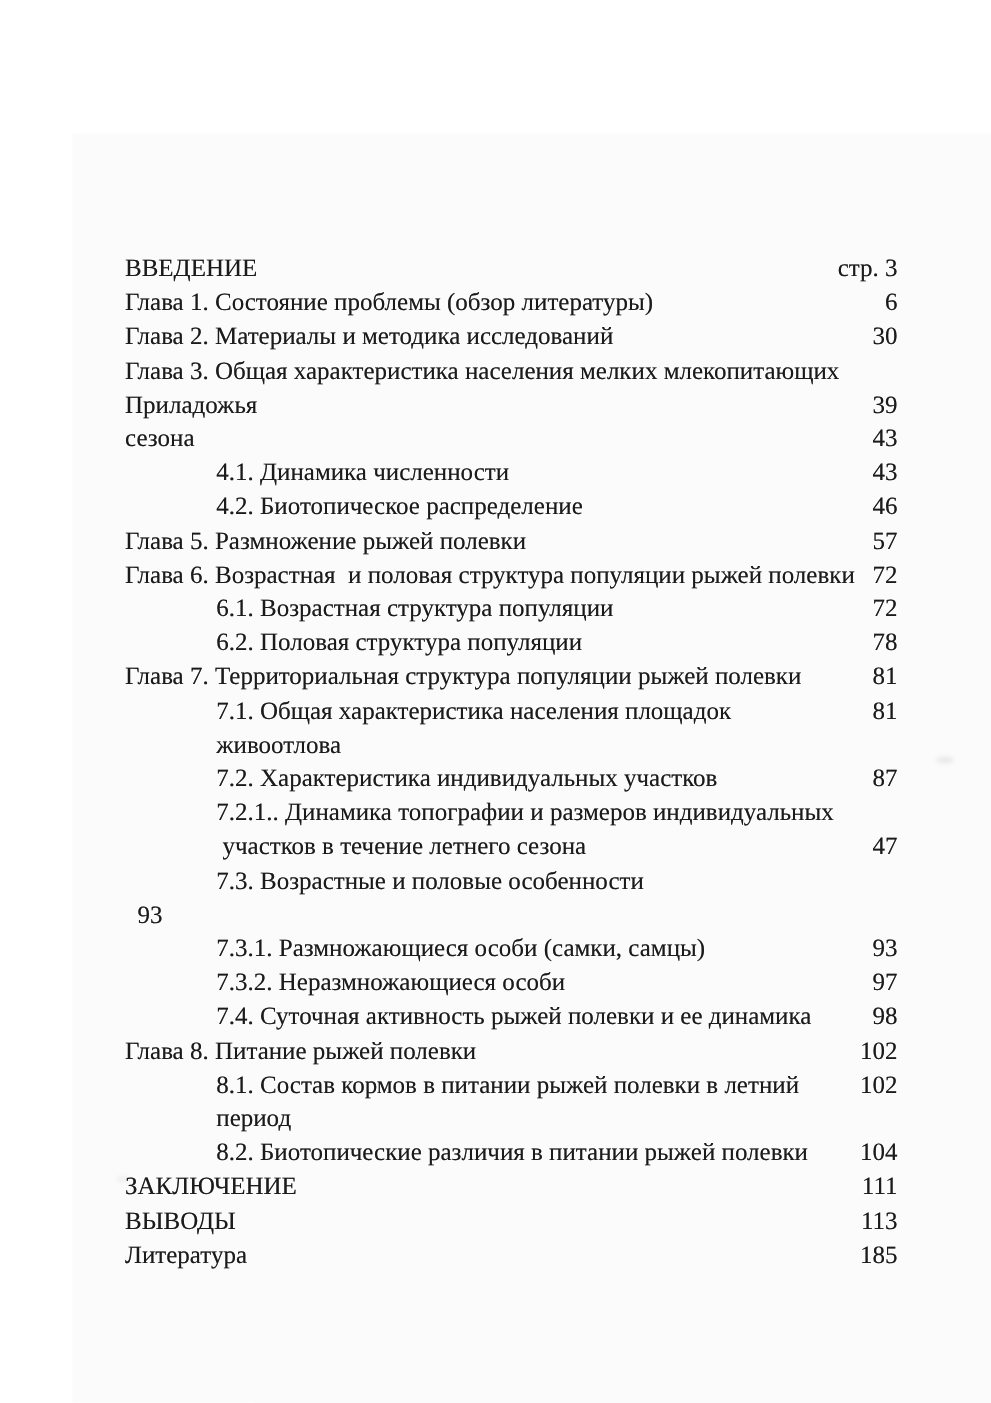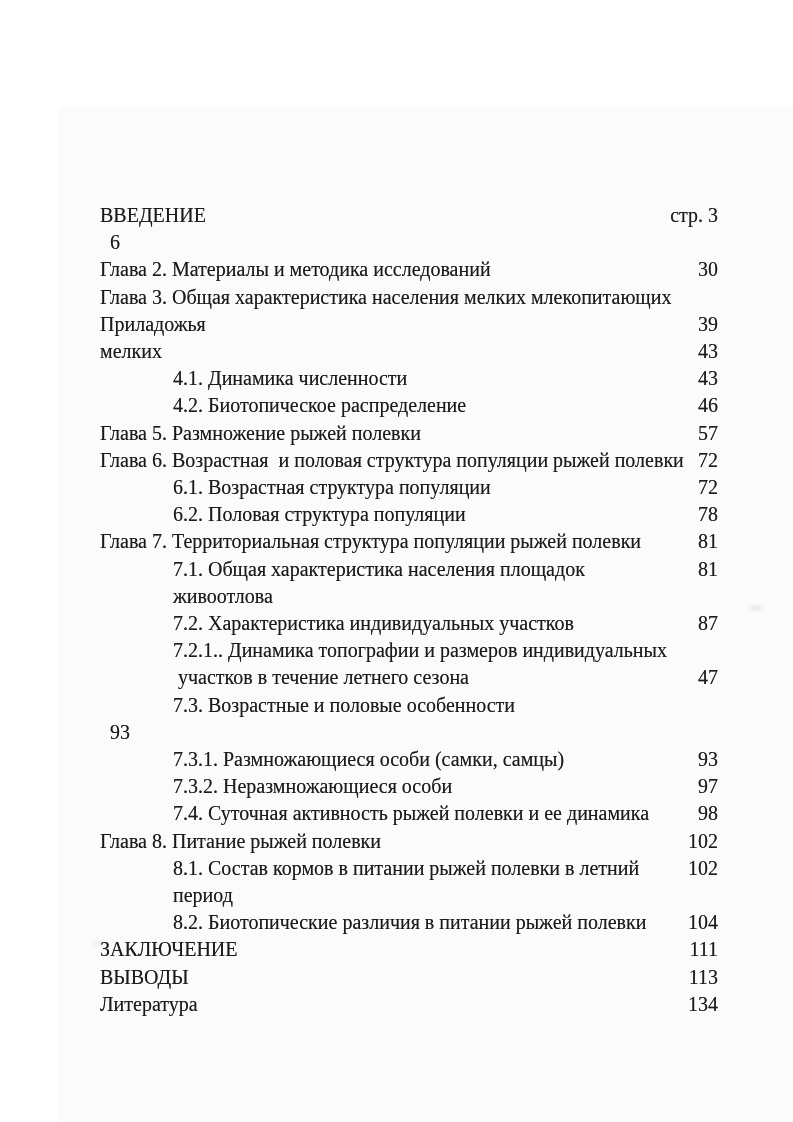--- a/index.html
+++ b/index.html
@@ -71,36 +71,37 @@
 <div class="sheet">
   <div class="scan-tint"></div>
   <div class="noise n1"></div>
   <div class="noise n2"></div>
   <div class="toc" id="toc">
       <div class="row indent-0">
         <span class="label">ВВЕДЕНИЕ</span>
         <span class="pagenum">стр. 3</span>
       </div>
       <div class="row indent-0">
+        <span class="label">Глава 1. Состояние проблемы (обзор литературы)</span>
         <span class="pagenum">6</span>
       </div>
       <div class="row indent-0">
         <span class="label">Глава 2. Материалы и методика исследований</span>
         <span class="pagenum">30</span>
       </div>
       <div class="row indent-0">
         <span class="label">Глава 3. Общая характеристика населения мелких млекопитающих</span>
         <span class="pagenum"></span>
       </div>
       <div class="row indent-0">
         <span class="label">Приладожья</span>
         <span class="pagenum">39</span>
       </div>
       <div class="row indent-0">
-        <span class="label">мелких</span>
+        <span class="label">сезона</span>
         <span class="pagenum">43</span>
       </div>
       <div class="row indent-1">
         <span class="label">4.1. Динамика численности</span>
         <span class="pagenum">43</span>
       </div>
       <div class="row indent-1">
         <span class="label">4.2. Биотопическое распределение</span>
         <span class="pagenum">46</span>
       </div>
@@ -174,16 +175,16 @@
       <div class="row indent-0">
         <span class="label">ЗАКЛЮЧЕНИЕ</span>
         <span class="pagenum">111</span>
       </div>
       <div class="row indent-0">
         <span class="label">ВЫВОДЫ</span>
         <span class="pagenum">113</span>
       </div>
       <div class="row indent-0">
         <span class="label">Литература</span>
-        <span class="pagenum">134</span>
+        <span class="pagenum">185</span>
       </div>
     </div>
 </div>
 
 </body></html>

